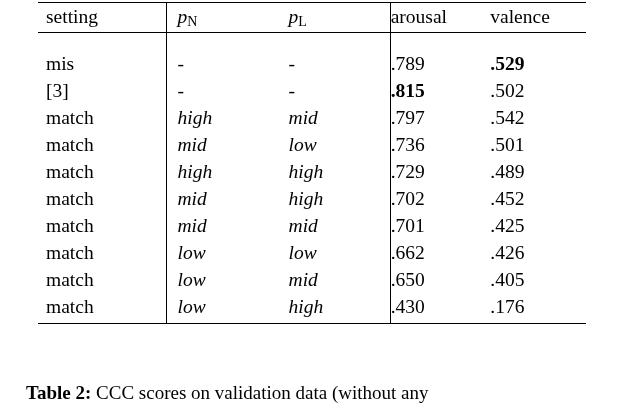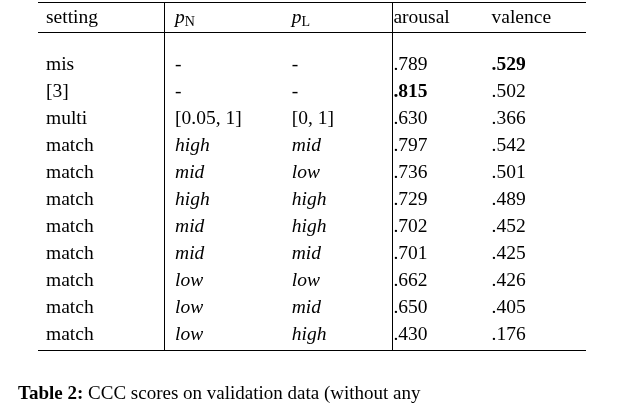--- a/index.html
+++ b/index.html
@@ -67,21 +67,21 @@
   .sub { font-size: 0.72em; vertical-align: baseline; position: relative; top: 3px; }
 
   .caption {
     position: absolute;
     left: 18px;
     top: 381px;
     width: 590px;
     font-size: 19px;
     line-height: 1.25;
   }
-  .caption .cap-label { font-weight: bold; }
+  .caption .cap-label { font-weight: bold; margin-left: 8px; }
   .caption .cap-text { }
 </style>
 </head>
 <body>
 
 <div class="sheet">
 
   <table class="results">
     <thead>
       <tr class="head-row">
@@ -99,27 +99,20 @@
           <td class="col-pl"><span>-</span></td>
           <td class="col-arousal vrule-left"><span>.789</span></td>
           <td class="col-valence"><span class="bold">.529</span></td>
         </tr>
         <tr>
           <td class="col-setting"><span>[3]</span></td>
           <td class="col-pn vrule-left"><span>-</span></td>
           <td class="col-pl"><span>-</span></td>
           <td class="col-arousal vrule-left"><span class="bold">.815</span></td>
           <td class="col-valence"><span>.502</span></td>
-        </tr>
-        <tr>
-          <td class="col-setting"><span>multi</span></td>
-          <td class="col-pn vrule-left"><span>[0.05, 1]</span></td>
-          <td class="col-pl"><span>[0, 1]</span></td>
-          <td class="col-arousal vrule-left"><span>.630</span></td>
-          <td class="col-valence"><span>.366</span></td>
         </tr>
         <tr>
           <td class="col-setting"><span>match</span></td>
           <td class="col-pn vrule-left"><span class="it">high</span></td>
           <td class="col-pl"><span class="it">mid</span></td>
           <td class="col-arousal vrule-left"><span>.797</span></td>
           <td class="col-valence"><span>.542</span></td>
         </tr>
         <tr>
           <td class="col-setting"><span>match</span></td>

